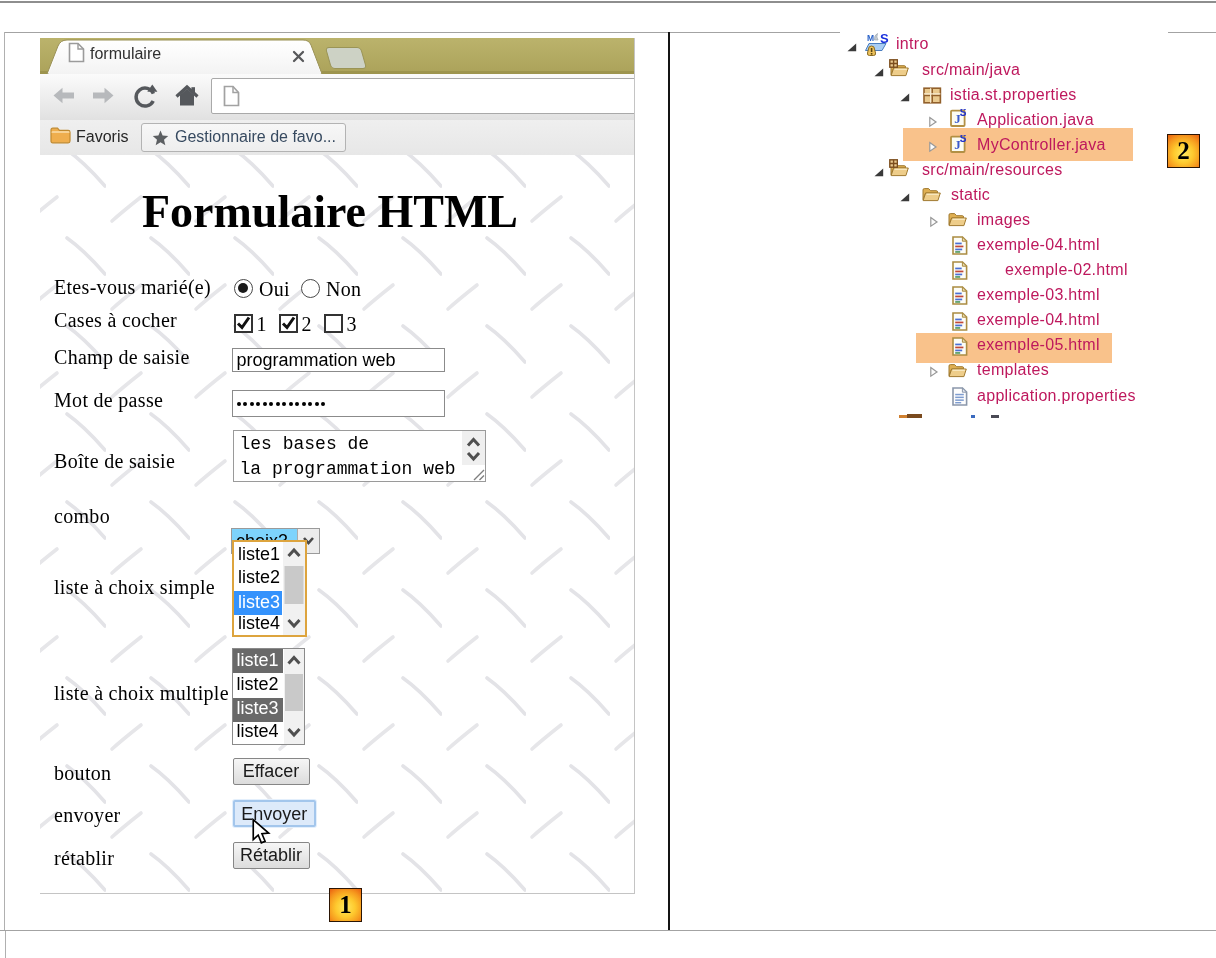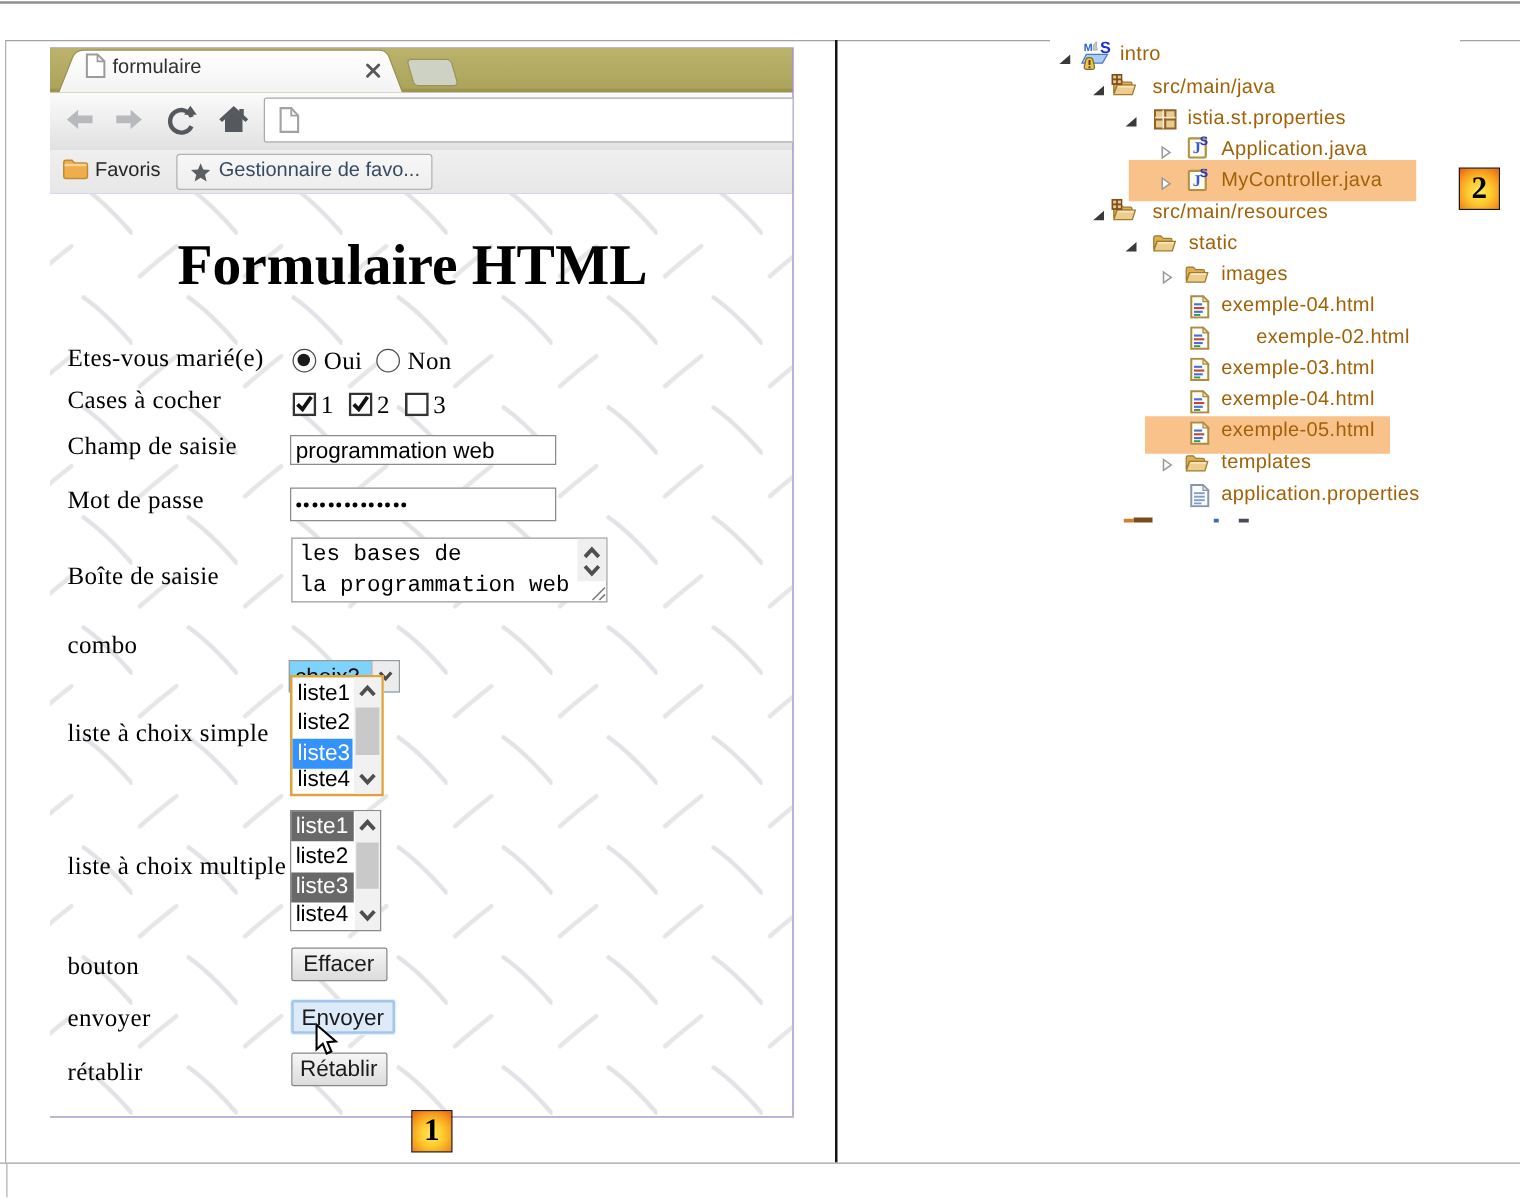--- a/index.html
+++ b/index.html
@@ -7,21 +7,21 @@
        font-family:"Liberation Sans",sans-serif;}
   .abs{position:absolute;}
   .ser{font-family:"Liberation Serif",serif;}
   .mono{font-family:"Liberation Mono",monospace;}
   
   .hline{position:absolute;height:1px;background:#a3a3a3;}
   .vline{position:absolute;width:1px;background:#b0b0b0;}
   
   .flabel{position:absolute;left:54px;font-family:"Liberation Serif",serif;font-size:20px;line-height:20px;letter-spacing:0.3px;color:#000;white-space:nowrap;}
   
-  .trow{position:absolute;white-space:nowrap;font-size:16px;line-height:22px;letter-spacing:0.3px;color:#a16207;}
+  .trow{position:absolute;white-space:nowrap;font-size:16px;line-height:22px;letter-spacing:0.3px;color:#be185d;}
   .hl{position:absolute;background:#f9c28b;}
   .dot{width:3.9px;height:3.9px;border-radius:50%;background:#000;display:block;}
   .btn{background:linear-gradient(#f6f6f6,#dcdcdc);border:1px solid #868686;border-radius:2px;
        text-align:center;font-size:18px;line-height:24px;color:#1a1a1a;}
   .sbar{background:#f1f1f1;}
   .numlab{position:absolute;width:31px;height:32px;border:1.5px solid #2a1505;
      background:radial-gradient(circle at 50% 58%, #ffe95e 0%, #fec92e 40%, #f69a1e 70%, #ea5f10 100%);
      text-align:center;font-family:"Liberation Serif",serif;font-weight:bold;font-size:25px;color:#000;line-height:32px;}
 </style>
 </head>

